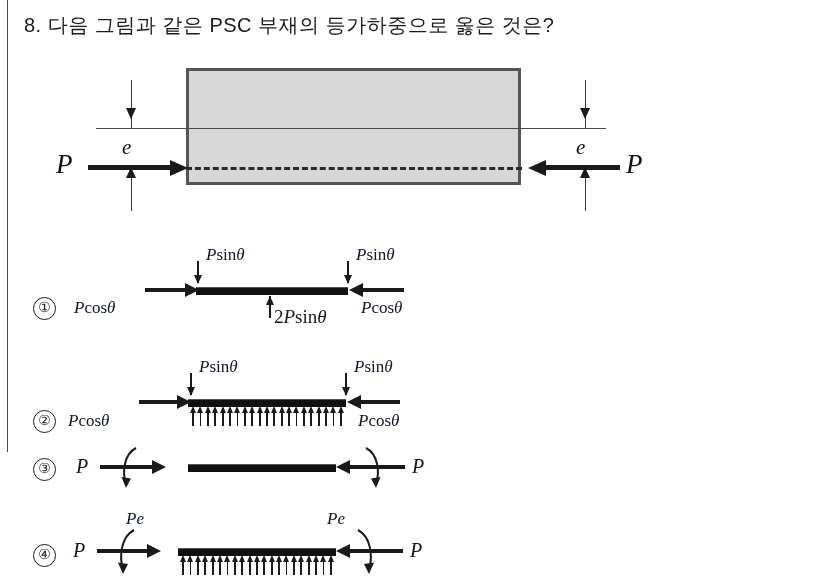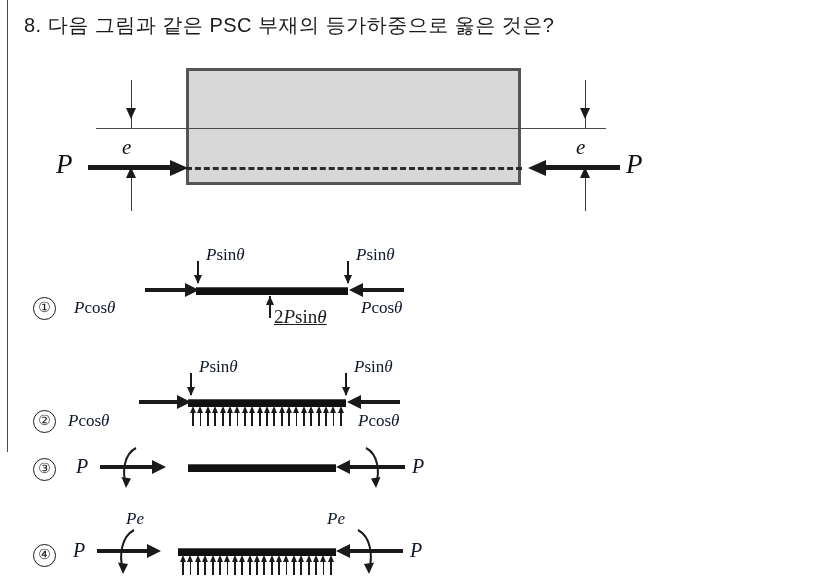--- a/index.html
+++ b/index.html
@@ -206,21 +206,21 @@
     <div class="tick-stem" style="left:197px;top:261px;height:22px;"></div>
     <div class="tick-down" style="left:194px;top:275px;"></div>
     <div class="small-m" style="left:206px;top:245px;">P<span class="up">sin</span>θ</div>
 
     <div class="tick-stem" style="left:347px;top:261px;height:22px;"></div>
     <div class="tick-down" style="left:344px;top:275px;"></div>
     <div class="small-m" style="left:356px;top:245px;">P<span class="up">sin</span>θ</div>
 
     <div class="tick-stem" style="left:269px;top:296px;height:22px;"></div>
     <div class="tick-up" style="left:266px;top:296px;"></div>
-    <div class="mid-m" style="left:274px;top:306px;text-decoration:underline;"><span class="up">2</span>P<span class="up">sin</span>θ</div>
+    <div class="mid-m" style="left:274px;top:306px;"><span class="up">2</span>P<span class="up">sin</span>θ</div>
   </div>
 
   <div>
     <div class="optnum" style="left:33px;top:410px;">②</div>
 
     <div class="opt-beam" style="left:188px;top:399px;width:158px;"></div>
 
     <div class="shaft-h-thin" style="left:139px;top:400px;width:44px;"></div>
     <div class="tri-right-s" style="left:177px;top:395px;"></div>
     <div class="small-m" style="left:68px;top:411px;">P<span class="up">cos</span>θ</div>

